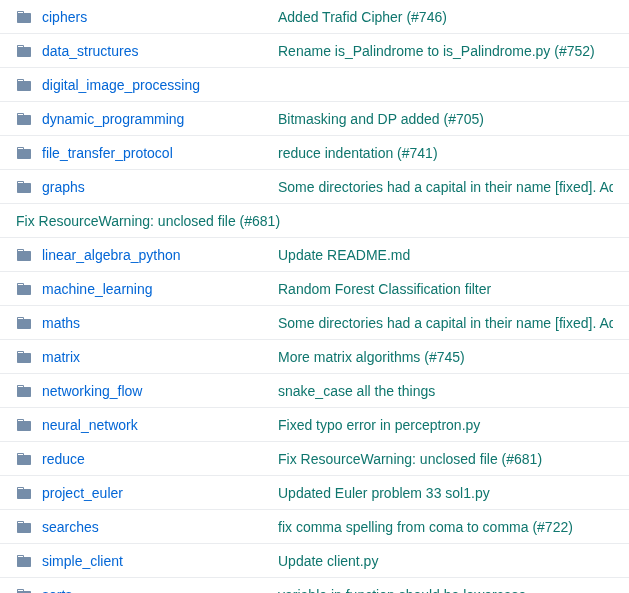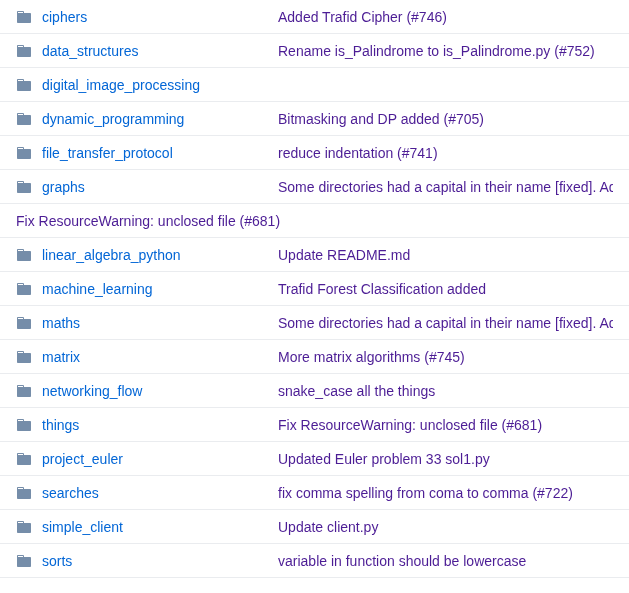--- a/index.html
+++ b/index.html
@@ -36,21 +36,21 @@
       margin-right: 10px;
       fill: rgba(3, 47, 98, 0.55);
       flex-shrink: 0;
     }
     .folder-name {
       color: #0366d6;
       text-decoration: none;
       cursor: pointer;
     }
     .commit-cell {
-      color: #4c1d95;
+      color: #0f766e;
       flex: 1;
       white-space: nowrap;
       overflow: hidden;
       cursor: pointer;
     }
   </style>
 </head>
 <body>
 
 <div class="file-list">
@@ -119,21 +119,21 @@
       </div>
       <div class="commit-cell">Update README.md</div>
     </div>
     <div class="file-row">
       <div class="name-cell">
         <svg class="folder-icon" viewBox="0 0 14 16">
           <path fill-rule="evenodd" d="M13 4H7V3c0-.66-.31-1-1-1H1c-.55 0-1 .45-1 1v10c0 .55.45 1 1 1h12c.55 0 1-.45 1-1V5c0-.55-.45-1-1-1zM6 4H1V3h5v1z"></path>
         </svg>
         <a class="folder-name">machine_learning</a>
       </div>
-      <div class="commit-cell">Trafid Forest Classification added</div>
+      <div class="commit-cell">Random Forest Classification filter</div>
     </div>
     <div class="file-row">
       <div class="name-cell">
         <svg class="folder-icon" viewBox="0 0 14 16">
           <path fill-rule="evenodd" d="M13 4H7V3c0-.66-.31-1-1-1H1c-.55 0-1 .45-1 1v10c0 .55.45 1 1 1h12c.55 0 1-.45 1-1V5c0-.55-.45-1-1-1zM6 4H1V3h5v1z"></path>
         </svg>
         <a class="folder-name">maths</a>
       </div>
       <div class="commit-cell">Some directories had a capital in their name [fixed]. Adde</div>
     </div>
@@ -153,21 +153,30 @@
         </svg>
         <a class="folder-name">networking_flow</a>
       </div>
       <div class="commit-cell">snake_case all the things</div>
     </div>
     <div class="file-row">
       <div class="name-cell">
         <svg class="folder-icon" viewBox="0 0 14 16">
           <path fill-rule="evenodd" d="M13 4H7V3c0-.66-.31-1-1-1H1c-.55 0-1 .45-1 1v10c0 .55.45 1 1 1h12c.55 0 1-.45 1-1V5c0-.55-.45-1-1-1zM6 4H1V3h5v1z"></path>
         </svg>
-        <a class="folder-name">things</a>
+        <a class="folder-name">neural_network</a>
+      </div>
+      <div class="commit-cell">Fixed typo error in perceptron.py</div>
+    </div>
+    <div class="file-row">
+      <div class="name-cell">
+        <svg class="folder-icon" viewBox="0 0 14 16">
+          <path fill-rule="evenodd" d="M13 4H7V3c0-.66-.31-1-1-1H1c-.55 0-1 .45-1 1v10c0 .55.45 1 1 1h12c.55 0 1-.45 1-1V5c0-.55-.45-1-1-1zM6 4H1V3h5v1z"></path>
+        </svg>
+        <a class="folder-name">reduce</a>
       </div>
       <div class="commit-cell">Fix ResourceWarning: unclosed file (#681)</div>
     </div>
     <div class="file-row">
       <div class="name-cell">
         <svg class="folder-icon" viewBox="0 0 14 16">
           <path fill-rule="evenodd" d="M13 4H7V3c0-.66-.31-1-1-1H1c-.55 0-1 .45-1 1v10c0 .55.45 1 1 1h12c.55 0 1-.45 1-1V5c0-.55-.45-1-1-1zM6 4H1V3h5v1z"></path>
         </svg>
         <a class="folder-name">project_euler</a>
       </div>

